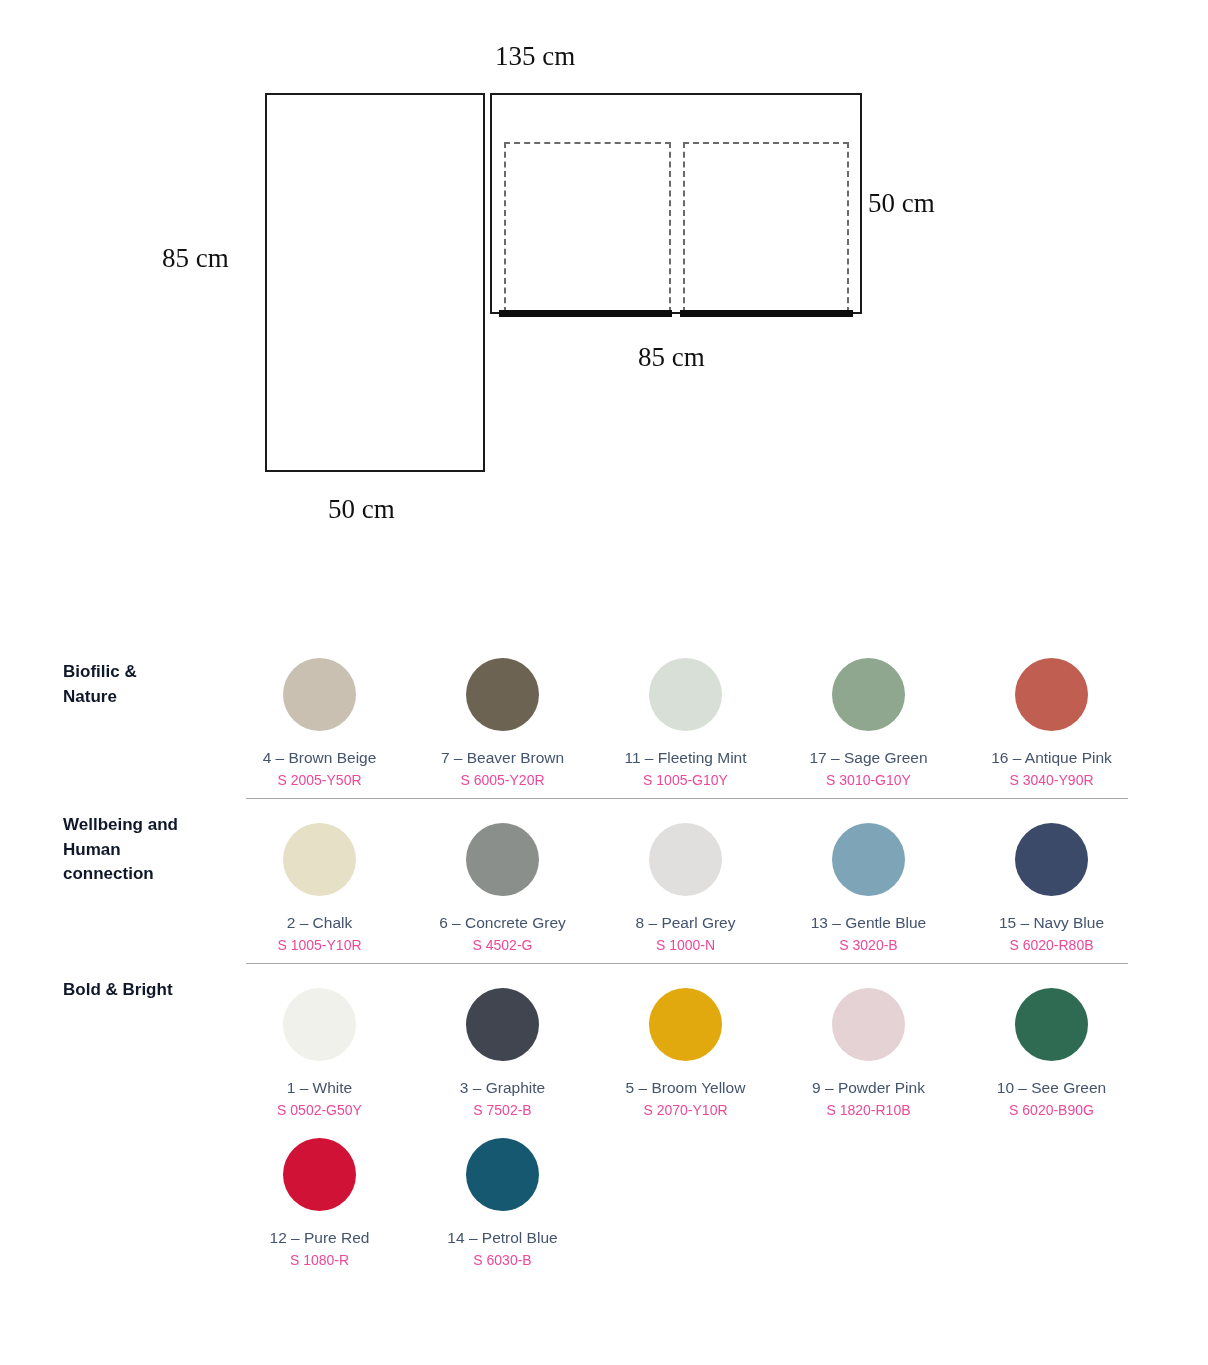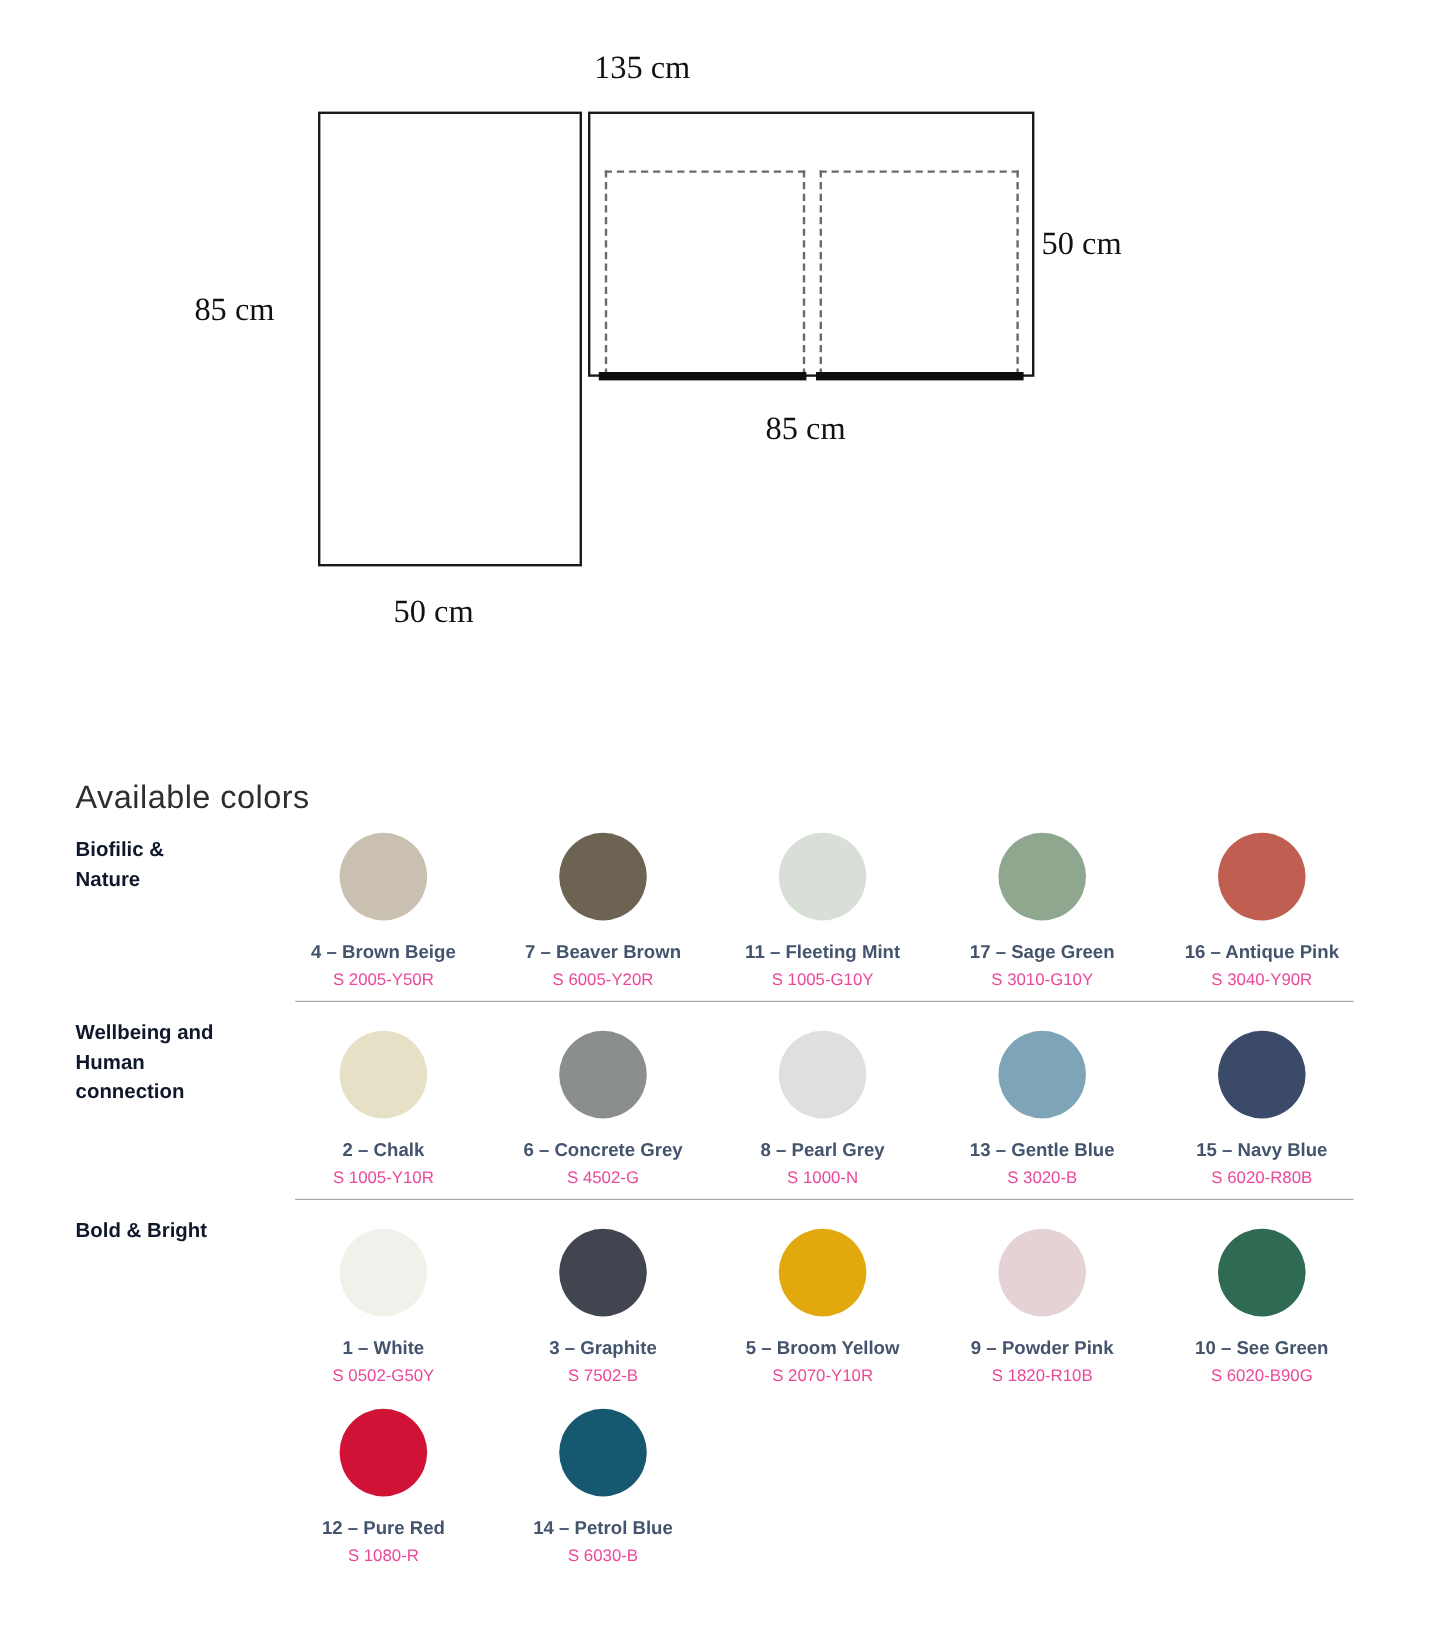--- a/index.html
+++ b/index.html
@@ -92,21 +92,21 @@
     text-align: center;
   }
   .swatch-circle {
     width: 73px;
     height: 73px;
     border-radius: 50%;
   }
   .swatch-name {
     margin-top: 17px;
     font-size: 15.5px;
-    font-weight: bold;
+    font-weight: normal;
     color: #44546d;
     line-height: 19px;
     white-space: nowrap;
   }
   .swatch-code {
     margin-top: 4px;
     font-size: 14px;
     color: #ec4899;
     line-height: 19px;
     white-space: nowrap;
@@ -130,21 +130,20 @@
   <div class="thick-bar bar-2"></div>
 
   <div class="dim-label lbl-top">135 cm</div>
   <div class="dim-label lbl-right">50 cm</div>
   <div class="dim-label lbl-left">85 cm</div>
   <div class="dim-label lbl-inner">85 cm</div>
   <div class="dim-label lbl-bottom">50 cm</div>
 </div>
 
 <div class="colors-section">
-  <h2 class="section-title">Available colors</h2>
   <div id="color-rows">
       <div class="color-row first">
         <div class="category-label">Biofilic &amp; Nature</div>
         <div class="swatches">
           <div class="swatch-cell">
             <div class="swatch-circle" style="background: rgb(201, 192, 178);"></div>
             <div class="swatch-name">4 – Brown Beige</div>
             <div class="swatch-code">S 2005-Y50R</div>
           </div>
           <div class="swatch-cell">

